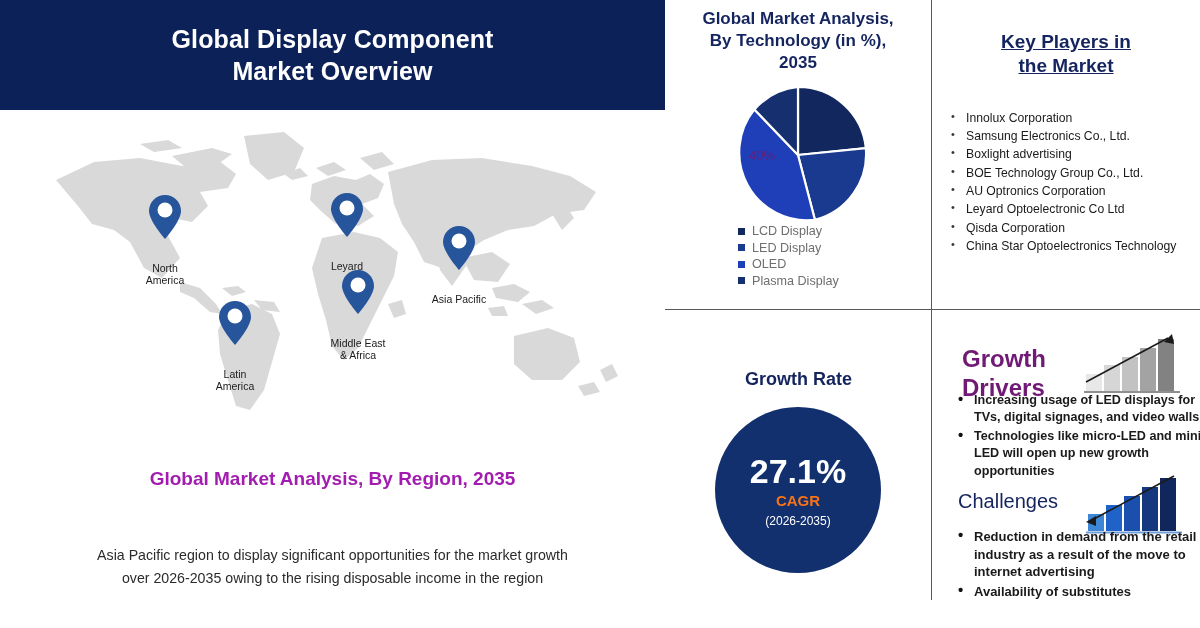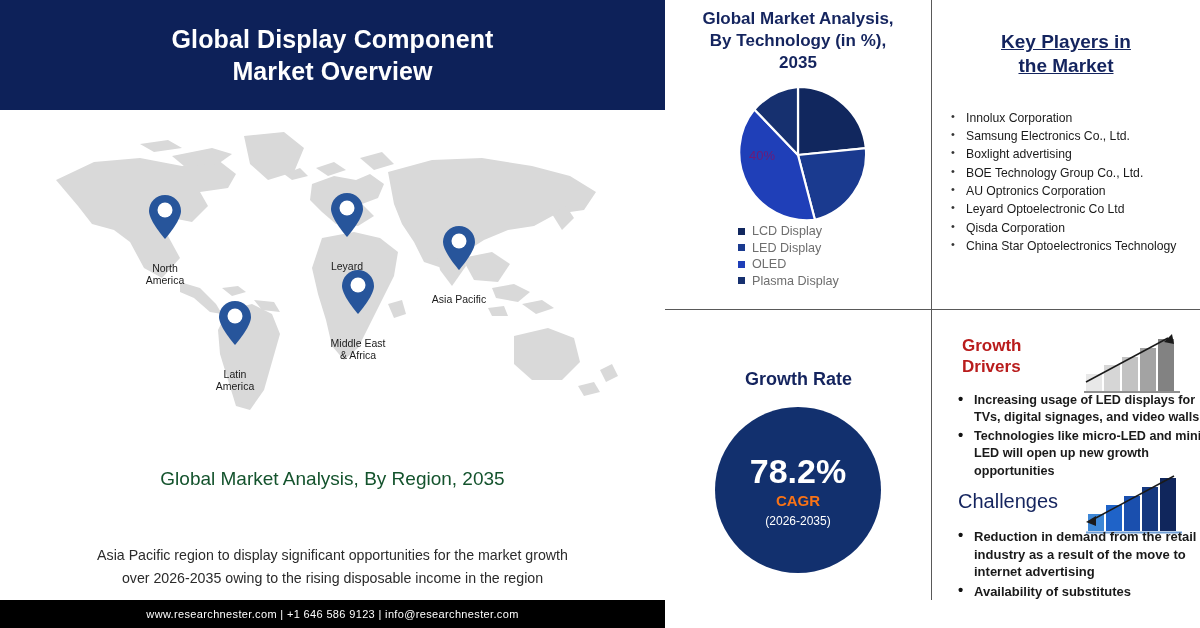--- a/index.html
+++ b/index.html
@@ -28,21 +28,21 @@
   .pin{position:absolute;width:34px;height:46px;}
   .pin svg{display:block;}
   .pin-label{
     position:absolute;left:50%;transform:translateX(-50%);
     top:44px;white-space:nowrap;text-align:center;
     font-size:10.5px;color:#1b1b1b;line-height:1.15;margin-top:24px;
   }
 
   .region-head{
     position:absolute;left:0;top:468px;width:665px;text-align:center;
-    font-size:19px;font-weight:normal;color:#14532d;
+    font-size:19px;font-weight:bold;color:#a21caf;
   }
   .region-note{
     position:absolute;left:96px;top:512px;width:473px;text-align:center;
     font-size:14.2px;color:#2b2b2b;line-height:1.62;margin-top:32px;
   }
 
   .footer{
     position:absolute;left:0;top:600px;width:665px;height:28px;background:#000;
     display:flex;align-items:center;justify-content:center;
   }
@@ -88,21 +88,21 @@
   .gr-circle{
     position:absolute;left:50%;transform:translateX(-50%);top:97px;
     width:166px;height:166px;border-radius:50%;background:#12306e;
     display:flex;flex-direction:column;align-items:center;justify-content:center;
   }
   .gr-pct{color:#fff;font-size:34px;font-weight:bold;line-height:1;margin-bottom:5px;}
   .gr-cagr{color:#f97316;font-size:15px;font-weight:bold;line-height:1;margin-bottom:7px;}
   .gr-years{color:#fff;font-size:12px;line-height:1;}
 
   
-  .dr-title{position:absolute;left:30px;top:26px;font-size:17px;font-weight:bold;color:#b91c1c;line-height:1.22;text-align:left;width:110px;}
+  .dr-title{position:absolute;left:30px;top:34px;font-size:24px;font-weight:bold;color:#701a75;line-height:1.22;text-align:left;width:110px;}
   .ch-title{position:absolute;left:26px;top:180px;font-size:20px;font-weight:normal;color:#14245e;}
   .bars-gray{position:absolute;left:152px;top:22px;}
   .bars-blue{position:absolute;left:148px;top:162px;}
 
   .dr-list{position:absolute;left:16px;top:82px;width:246px;margin:0;padding:0 4px 0 26px;list-style:none;}
   .ch-list{position:absolute;left:16px;top:218px;width:246px;margin:0;padding:0 4px 0 26px;list-style:none;}
   .dr-list li,.ch-list li{
     position:relative;font-size:12.6px;font-weight:bold;color:#1a1a1a;line-height:1.36;margin-bottom:2px;
   }
   .dr-list li:before,.ch-list li:before{
@@ -218,23 +218,20 @@
         <div class="pin-label">
           <span>Latin</span><br>
           <span>America</span>
         </div>
       </div>
     </div>
 
     <div class="region-head">Global Market Analysis, By Region, 2035</div>
     <div class="region-note">Asia Pacific region to display significant opportunities for the market growth over 2026-2035 owing to the rising disposable income in the region</div>
 
-    <div class="footer">
-      <span>www.researchnester.com | +1 646 586 9123 | info@researchnester.com</span>
-    </div>
   </div>
 
   <div class="rt">
 
     <div class="cell cell-tech">
       <div class="panel-title tech-title">
         <span>Global Market Analysis,</span><br>
         <span>By Technology (in %),</span><br>
         <span>2035</span>
       </div>
@@ -286,21 +283,21 @@
         <li>AU Optronics Corporation</li>
         <li>Leyard Optoelectronic Co Ltd</li>
         <li>Qisda Corporation</li>
         <li>China Star Optoelectronics Technology</li>
       </ul>
     </div>
 
     <div class="cell cell-growth">
       <div class="panel-title growth-title gr-title">Growth Rate</div>
       <div class="gr-circle">
-        <div class="gr-pct">78.2%</div>
+        <div class="gr-pct">27.1%</div>
         <div class="gr-cagr">CAGR</div>
         <div class="gr-years">(2026-2035)</div>
       </div>
     </div>
 
     <div class="cell cell-drivers">
       <div class="dr-title">
         <span>Growth</span><br>
         <span>Drivers</span>
       </div>

